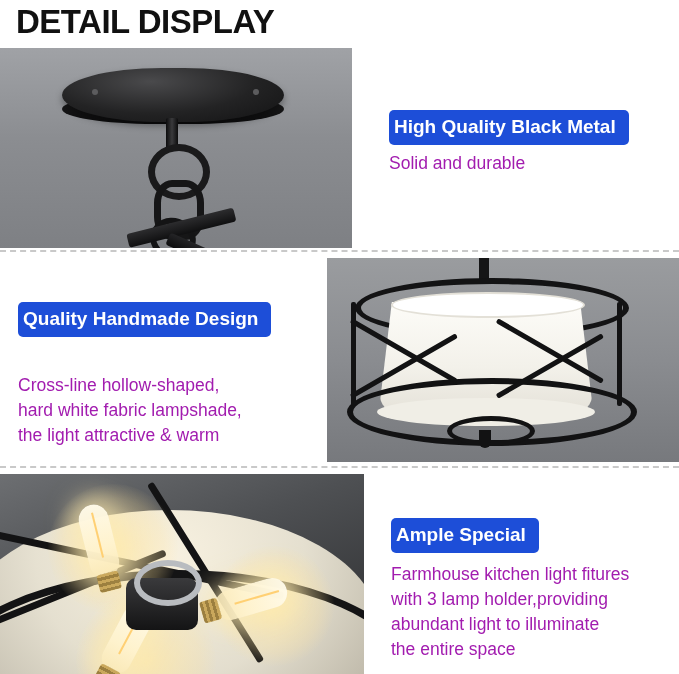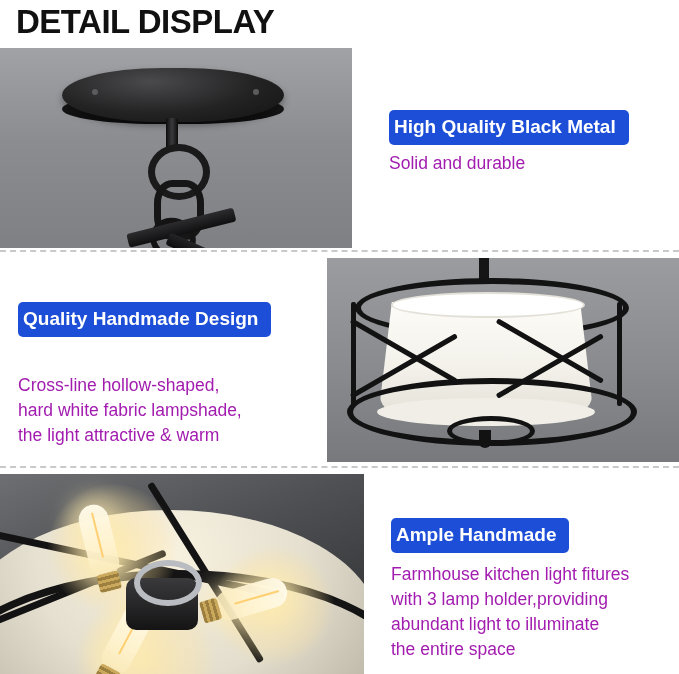--- a/index.html
+++ b/index.html
@@ -397,21 +397,21 @@
       </div>
       <div class="bulb" id="bulb-c">
         <div class="filament"></div>
         <div class="base"></div>
       </div>
       <div class="s3-hub"></div>
       <div class="s3-ring"></div>
     </div>
 
     <div class="text-col right">
-      <div class="badge" id="sec3-badge">Ample Handmade</div>
+      <div class="badge" id="sec3-badge">Ample Special</div>
       <div class="body-text" id="sec3-text">Farmhouse kitchen light fitures
 with 3 lamp holder,providing
 abundant light to illuminate
 the entire space</div>
     </div>
   </div>
 
 </div>
 
 </body></html>

